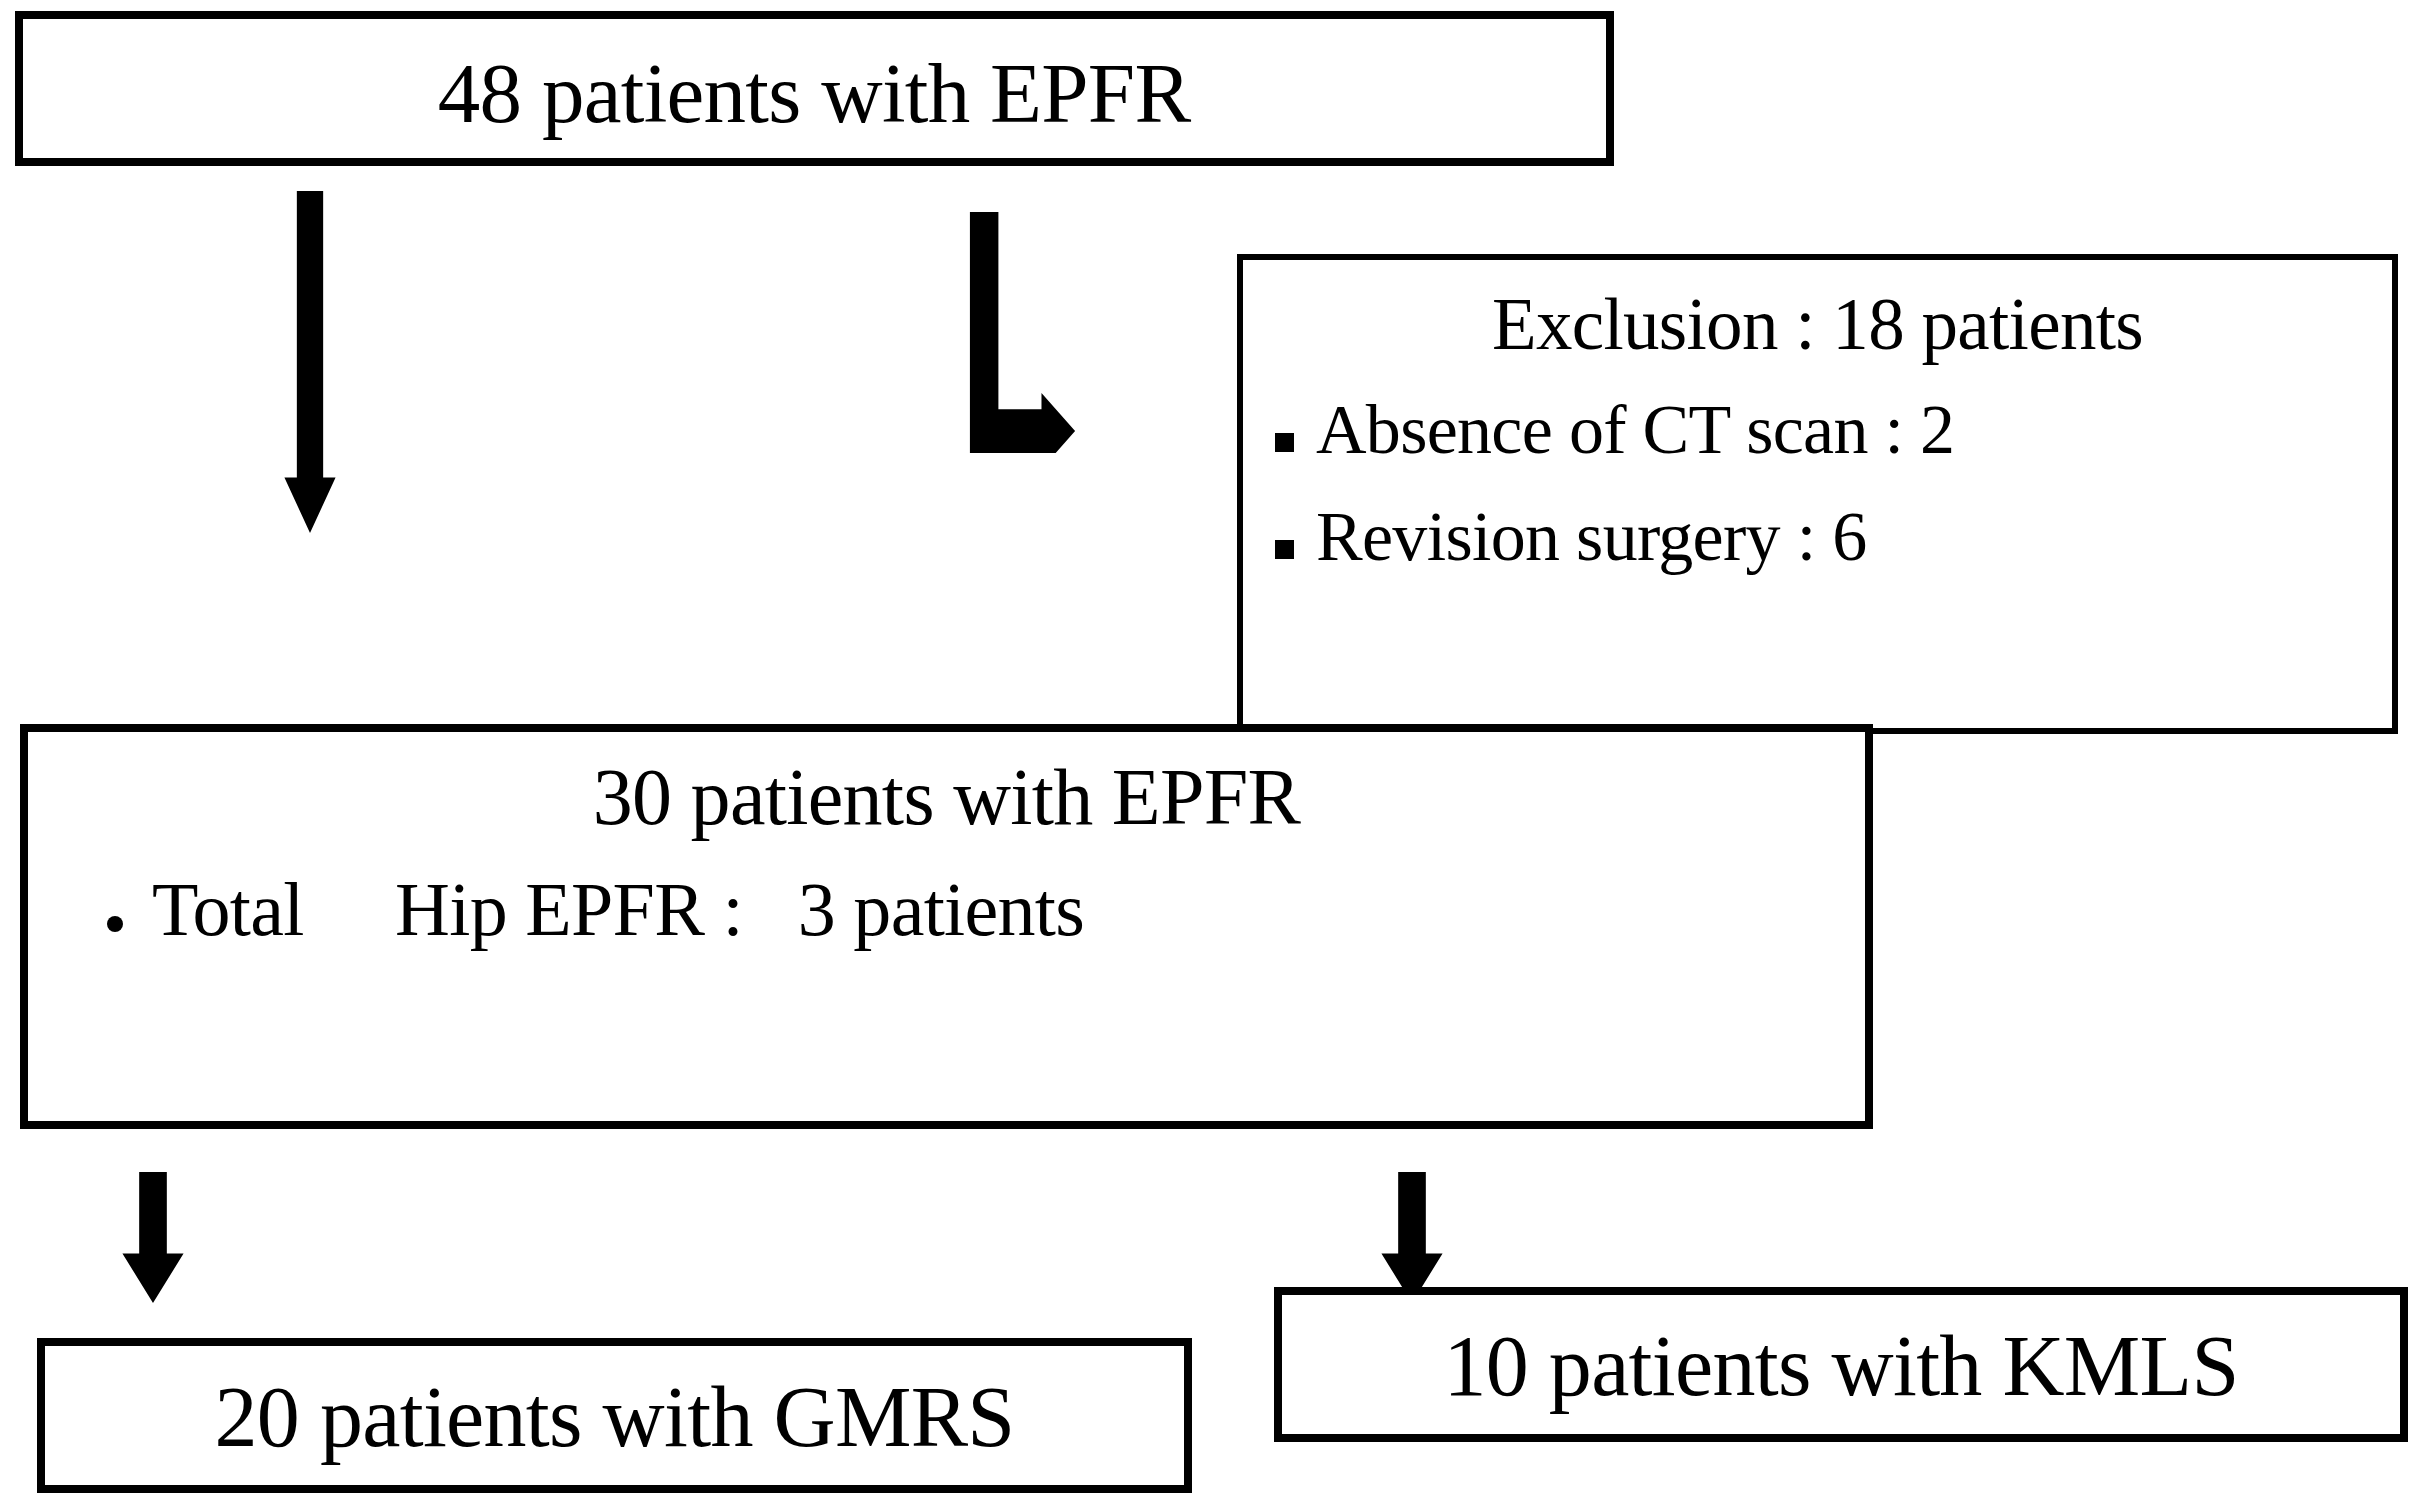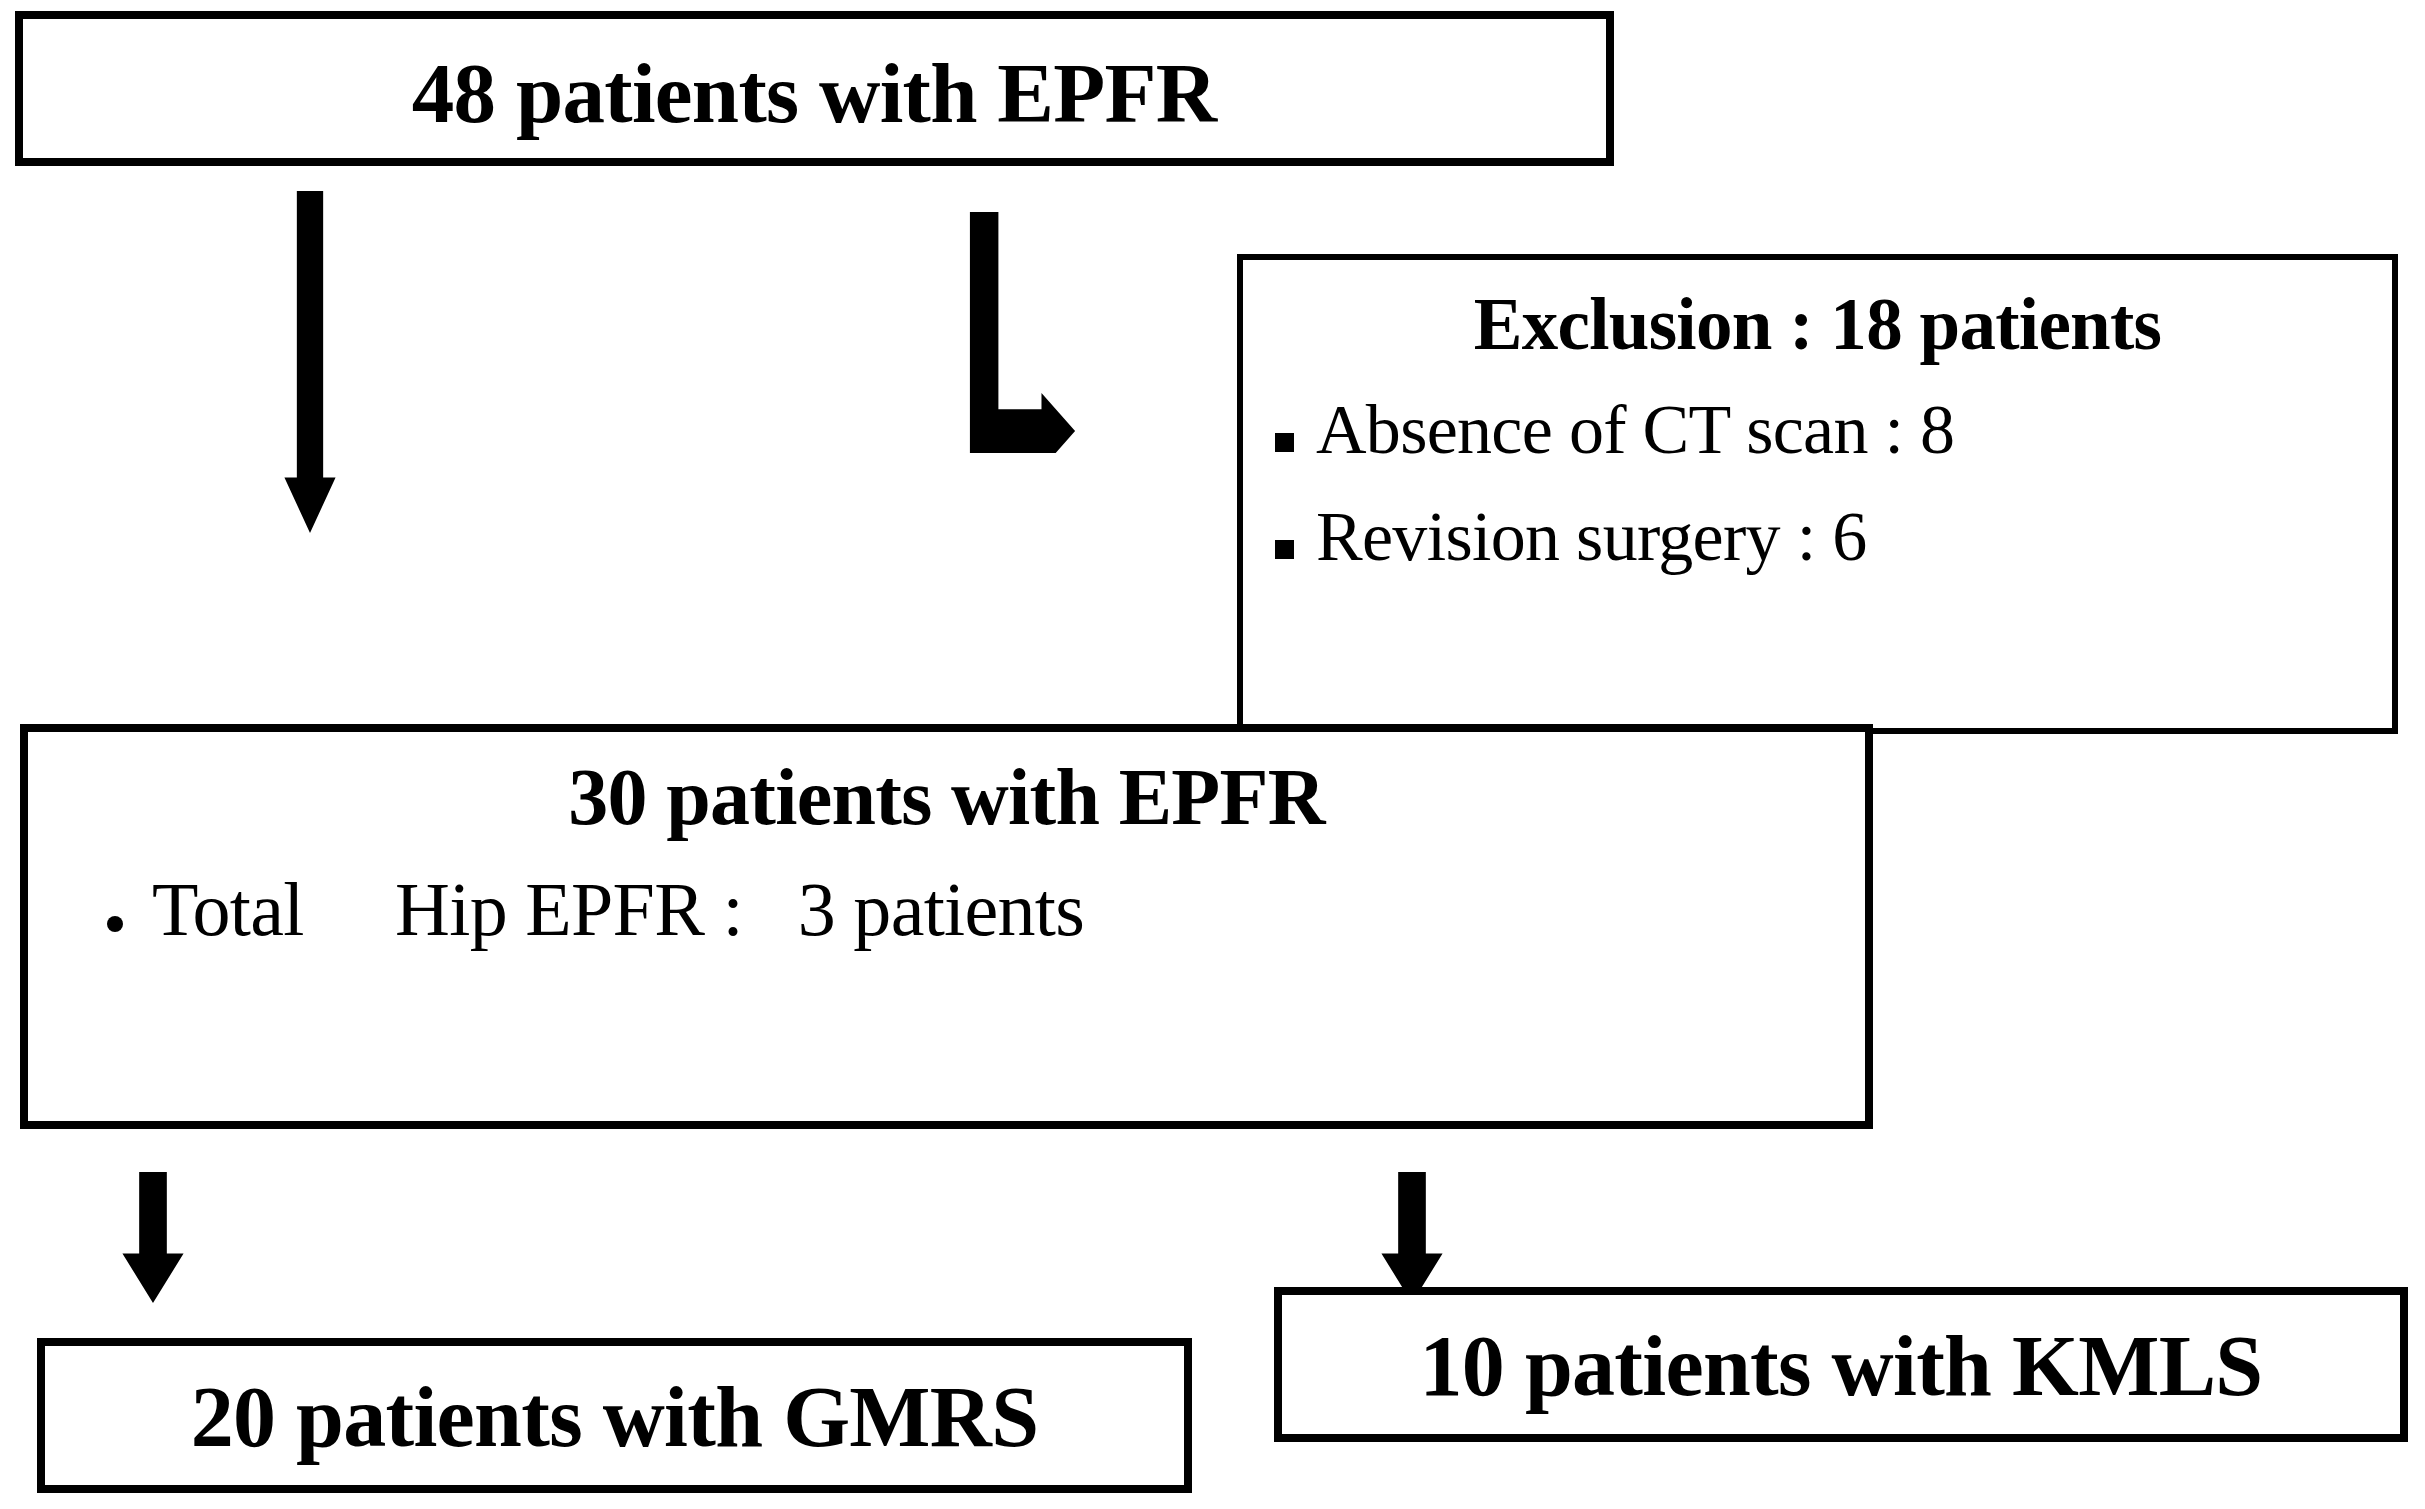--- a/index.html
+++ b/index.html
@@ -9,21 +9,21 @@
 
   .box{position:absolute;background:#fff;border:6.6px solid #000;box-sizing:border-box;}
 
   .box-top{left:14.6px;top:11px;width:1599px;height:155px;border-width:8px;}
   .box-exclusion{left:1237px;top:254px;width:1161px;height:480px;border-width:6.6px;}
   .box-middle{left:20px;top:724px;width:1853px;height:405px;border-width:8px;}
   .box-gmrs{left:13px;top:1338px;width:1155px;height:155px;border-width:8px;margin-left:24px;}
   .box-kmls{left:1274px;top:1287px;width:1134px;height:155px;border-width:8px;padding-left:30px;}
 
   .hl{ 
-      font-weight:700;
+      font-weight:400;
       font-stretch:condensed;
       line-height:1.0;
       white-space:pre;
       letter-spacing:-0.7px;
   }
   .rl{ 
       font-weight:400;
       line-height:1.0;
       white-space:pre;
       letter-spacing:-0.7px;
@@ -78,21 +78,21 @@
     <svg width="117" height="241" viewBox="0 0 160 330">
       <polygon points="8,0 47,0 47,270 106,270 106,248 152,300 106,352 106,330 8,330" fill="#000"></polygon>
     </svg>
   </div>
 
   <div class="box box-exclusion">
     <div class="ex-head hl">Exclusion : 18 patients</div>
     <div class="ex-list">
       <div class="ex-item">
         <span class="ex-bullet"></span>
-        <span class="ex-label rl">Absence of CT scan : 8</span>
+        <span class="ex-label rl">Absence of CT scan : 2</span>
       </div>
       <div class="ex-item">
         <span class="ex-bullet"></span>
         <span class="ex-label rl">Revision surgery : 6</span>
       </div>
     </div>
   </div>
 
   <div class="box box-middle">
     <div class="mid-head hl">30 patients with EPFR</div>

